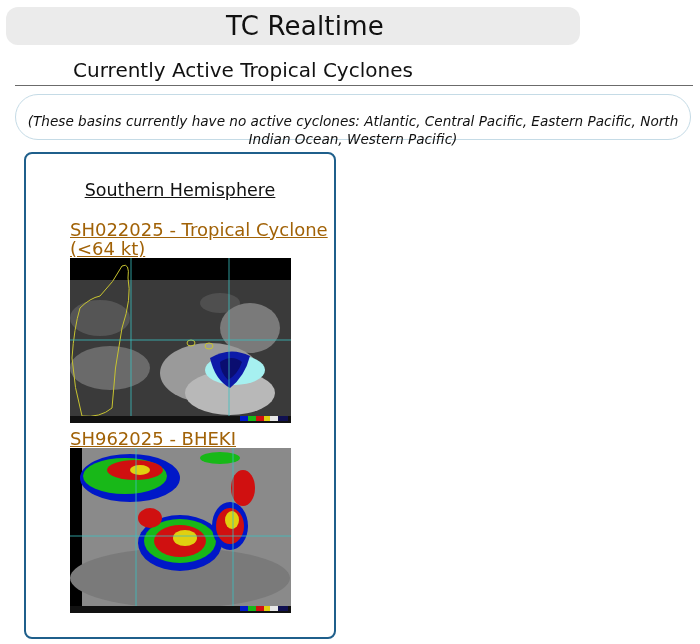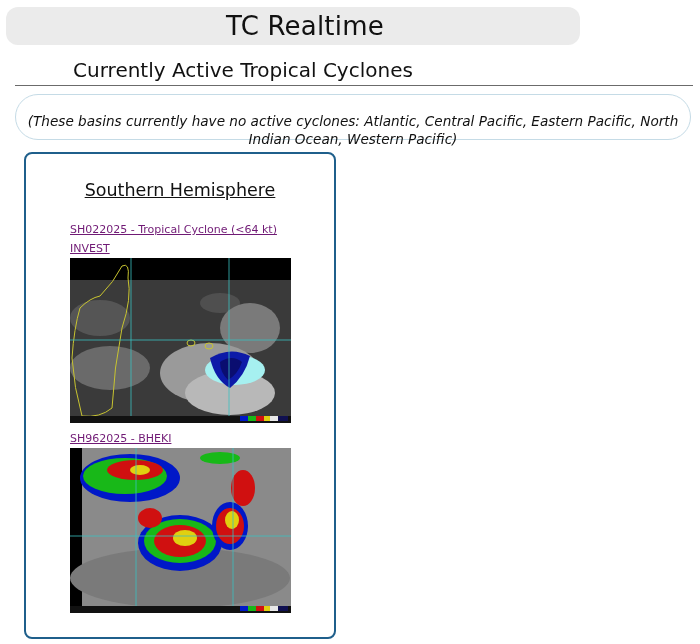--- a/index.html
+++ b/index.html
@@ -14,22 +14,22 @@
   .hr { position: absolute; left: 15px; top: 85px; width: 678px; height: 0;
         border-top: 1px solid #6b6b6b; }
   .notice { position: absolute; left: 15px; top: 94px; width: 676px; height: 46px;
             border: 1px solid #c5dbe6; border-radius: 24px; box-sizing: border-box;
             text-align: center; font-style: italic; font-size: 13.6px; line-height: 18px;
             padding-top: 17px; color: #111; }
   .panel { position: absolute; left: 24px; top: 152px; width: 312px; height: 487px;
            border: 2px solid #1f5f8b; border-radius: 8px; box-sizing: border-box; }
   .panel h2 { position: absolute; left: 0; top: 26px; width: 100%; text-align: center;
               font-size: 17.5px; font-weight: normal; text-decoration: underline; margin: 0; }
-  .storm-link { position: absolute; left: 44px; font-size: 11px; line-height: 19px;
-                color: #701a75; text-decoration: underline; cursor: pointer; }
+  .storm-link { position: absolute; left: 44px; font-size: 18px; line-height: 19px;
+                color: #a16207; text-decoration: underline; cursor: pointer; }
   .sat { position: absolute; left: 44px; width: 221px; overflow: hidden; background: #000; }
   .sat svg { display: block; }
 </style>
 </head>
 <body>
 
 <div class="title-bar">
   <h1>TC Realtime</h1>
 </div>
 <h2 class="subtitle">Currently Active Tropical Cyclones</h2>

